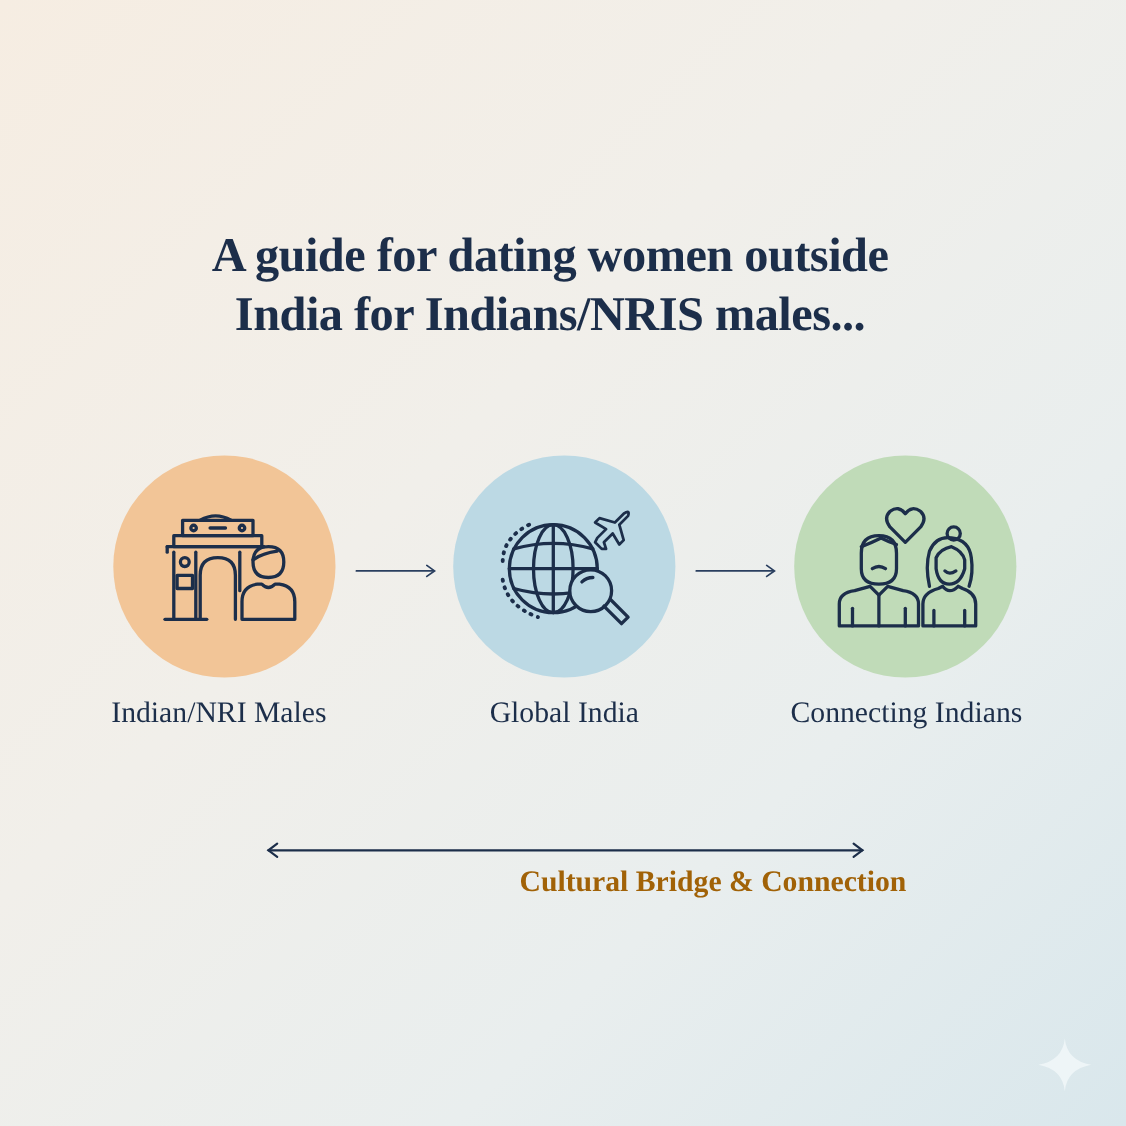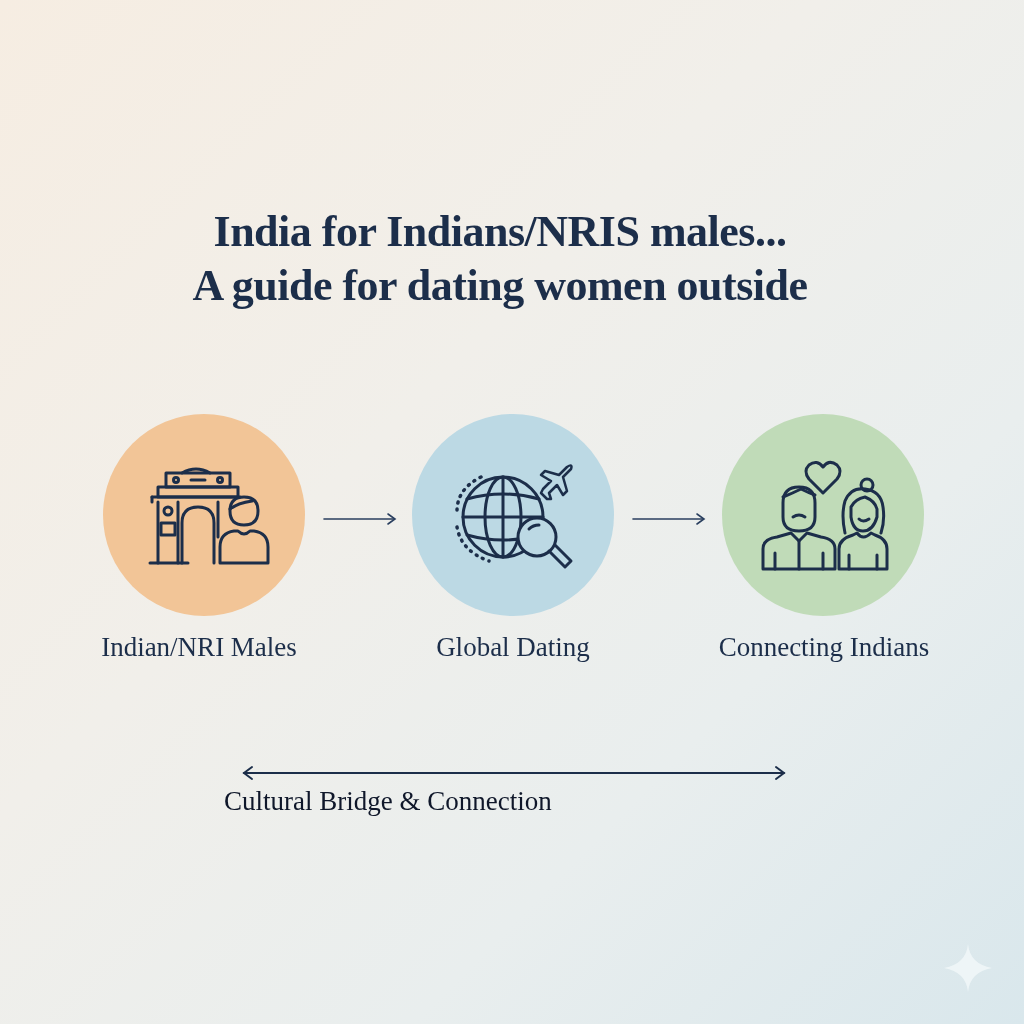--- a/index.html
+++ b/index.html
@@ -30,32 +30,33 @@
   .label {
     position: absolute; top: 632px; width: 300px; text-align: center;
     font-size: 27px; color: #1c2e4a; white-space: nowrap;
     font-family: "Liberation Serif", "DejaVu Serif", serif;
   }
   .l1 { left: 49px; }
   .l2 { left: 363px; }
   .l3 { left: 674px; }
   .bridge-arrow { position: absolute; left: 240px; top: 763px; width: 548px; height: 20px; }
   .bridge-label {
-    position: absolute; left: 224px; top: 786px; width: 600px; text-align: left;
-    font-size: 27px; color: #0f172a;
+    position: absolute; left: 224px; top: 786px; width: 600px; text-align: right;
+    font-size: 27px; color: #a16207;
     font-family: "Liberation Serif", "DejaVu Serif", serif;
+    font-weight: bold;
   }
   .sparkle { position: absolute; left: 942px; top: 942px; width: 52px; height: 52px; }
 </style>
 </head>
 <body>
 
 <div class="title">
+  <div>A guide for dating women outside</div>
   <div>India for Indians/NRIS males...</div>
-  <div>A guide for dating women outside</div>
 </div>
 
 <div class="circle c1">
   <svg viewBox="0 0 140 140" fill="none" stroke="#1c2e4a" stroke-width="3" stroke-linejoin="round" stroke-linecap="round">
 
     <path d="M48 28 Q62 20 76 28"></path>
     <rect x="32" y="28" width="64" height="14"></rect>
     <circle cx="42" cy="35" r="2.5"></circle>
     <line x1="57" y1="35" x2="71" y2="35"></line>
     <circle cx="86" cy="35" r="2.5"></circle>
@@ -124,21 +125,21 @@
     <path d="M92 88 Q88 70 92 56 Q98 42 112 44 Q128 46 130 62 Q132 76 128 88"></path>
     <path d="M98 62 Q102 54 112 52 Q122 56 124 64 L124 72 Q120 86 110 86 Q100 86 98 72 Z"></path>
     <path d="M106 74 Q110 78 116 74"></path>
     <path d="M86 124 L86 104 Q86 94 100 90 L104 88 Q110 96 118 88 L122 90 Q134 94 134 104 L134 124 Z"></path>
     <line x1="96" y1="110" x2="96" y2="124"></line>
     <line x1="124" y1="110" x2="124" y2="124"></line>
   </svg>
 </div>
 
 <div class="label l1">Indian/NRI Males</div>
-<div class="label l2">Global Dating</div>
+<div class="label l2">Global India</div>
 <div class="label l3">Connecting Indians</div>
 
 <svg class="bridge-arrow" viewBox="0 0 548 20" fill="none" stroke="#1c2e4a" stroke-width="2" stroke-linecap="round">
   <line x1="4" y1="10" x2="544" y2="10"></line>
   <polyline points="12,4 4,10 12,16"></polyline>
   <polyline points="536,4 544,10 536,16"></polyline>
 </svg>
 <div class="bridge-label">Cultural Bridge &amp; Connection</div>
 
 <svg class="sparkle" viewBox="0 0 52 52">

